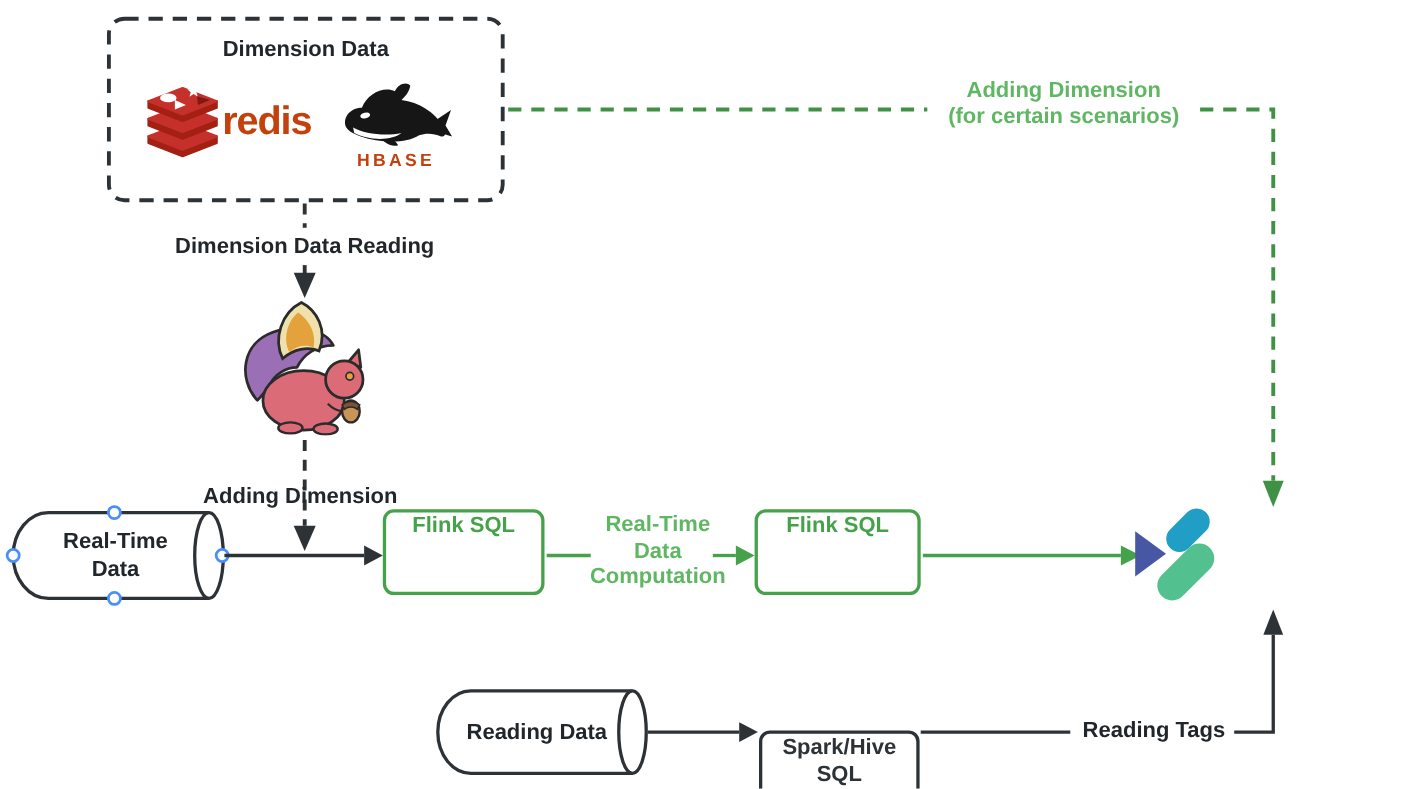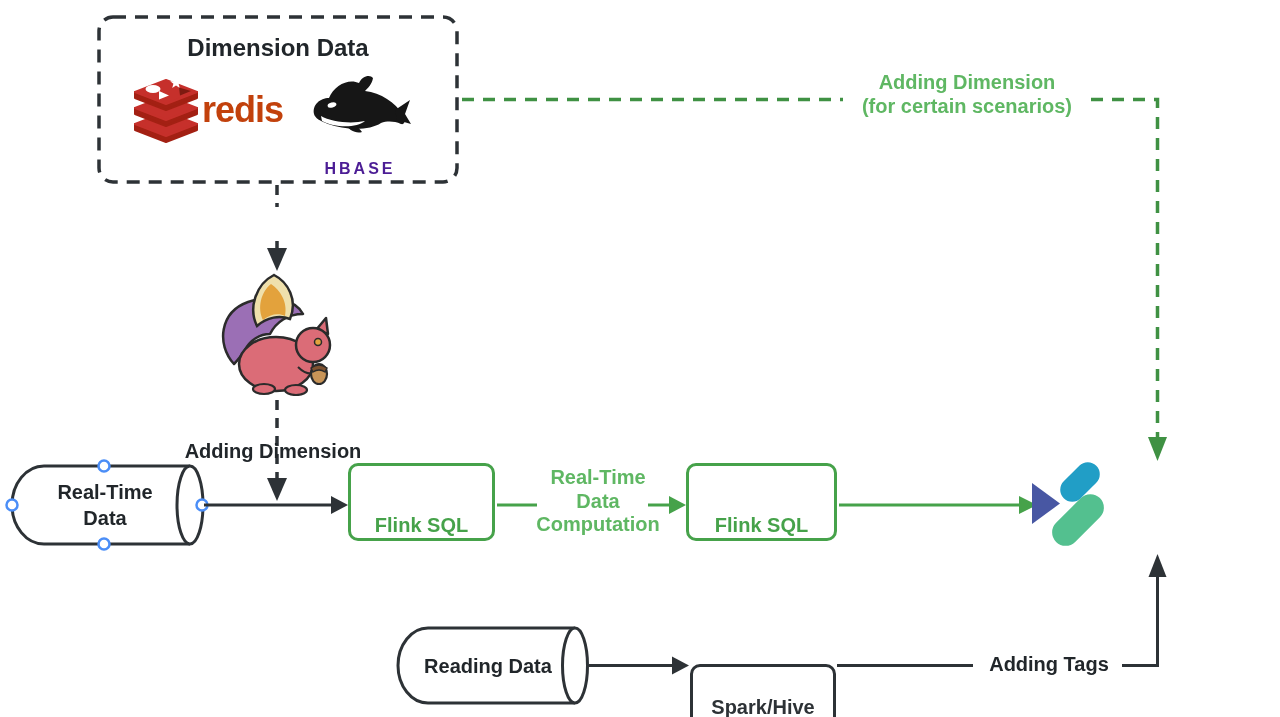--- a/index.html
+++ b/index.html
@@ -7,34 +7,34 @@
     position:relative;width:1280px;height:717px;background:#ffffff;
     font-family:"Liberation Sans",sans-serif;overflow:hidden;
   }
   #connectors{position:absolute;left:0;top:0;width:1280px;height:717px;}
   .lbl{
     position:absolute;font-weight:700;color:#21262a;text-align:center;
     white-space:pre-line;line-height:1.16;
   }
   .green-lbl{color:#5fb763;}
   .node-box{
-    position:absolute;background:#ffffff;display:flex;align-items:flex-end;
+    position:absolute;background:#ffffff;display:flex;align-items:flex-start;
     justify-content:center;text-align:center;font-weight:700;
     white-space:pre-line;line-height:1.25;box-sizing:border-box;
   }
   .flink-box{border:3px solid #46a24a;border-radius:10px;color:#46a24a;font-size:20px;}
   .spark-box{border:3.5px solid #2d3236;border-radius:10px;color:#2d3236;font-size:20px;}
   .logo{position:absolute;}
   .redis-word{
     position:absolute;font-weight:700;color:#c2410c;font-size:36px;
     letter-spacing:-1px;line-height:1;
   }
   .hbase-word{
-    position:absolute;font-weight:700;color:#4c1d95;font-size:16px;
-    letter-spacing:3px;text-align:center;line-height:1;margin-top:22px;
+    position:absolute;font-weight:700;color:#c2410c;font-size:16px;
+    letter-spacing:3px;text-align:center;line-height:1;
   }
   .doris-word{
     position:absolute;font-weight:700;color:#232e44;font-size:41px;
     letter-spacing:2px;line-height:1;
   }
 </style>
 </head>
 <body>
 
 <div id="canvas">
@@ -94,21 +94,21 @@
       <polygon points="672,656.5 672,674.5 689,665.5" fill="#2d3236"></polygon>
     </g>
 
     <g>
       <path d="M837,665.5 H973" fill="none" stroke="#2d3236" stroke-width="3"></path>
       <path d="M1122,665.5 H1157.5 V577" fill="none" stroke="#2d3236" stroke-width="3"></path>
       <polygon points="1148.5,577 1166.5,577 1157.5,554" fill="#2d3236"></polygon>
     </g>
   </svg>
 
-  <div class="lbl" style="left:99px;top:34px;width:358px;font-size:24px;">Dimension Data</div>
+  <div class="lbl" style="left:99px;top:34px;width:358px;font-size:20px;">Dimension Data</div>
 
   <svg class="logo" style="left:133px;top:74px;" width="66" height="72" viewBox="0 0 66 72">
     <g stroke-linejoin="round">
       <path d="M2,50 L33,62 L64,50 L64,56 L33,68 L2,56 Z" fill="#a32013" stroke="#a32013" stroke-width="2"></path>
       <polygon points="2,50 33,38 64,50 33,62" fill="#c6302b" stroke="#c6302b" stroke-width="2"></polygon>
       <path d="M2,34 L33,46 L64,34 L64,40 L33,52 L2,40 Z" fill="#a32013" stroke="#a32013" stroke-width="2"></path>
       <polygon points="2,34 33,22 64,34 33,46" fill="#c6302b" stroke="#c6302b" stroke-width="2"></polygon>
       <path d="M2,18 L33,30 L64,18 L64,24 L33,36 L2,24 Z" fill="#a32013" stroke="#a32013" stroke-width="2"></path>
       <polygon points="2,18 33,6 64,18 33,30" fill="#c6302b" stroke="#c6302b" stroke-width="2"></polygon>
       <ellipse cx="20" cy="15" rx="7.5" ry="4" fill="#ffffff"></ellipse>
@@ -121,20 +121,21 @@
 
   <svg class="logo" style="left:307px;top:72px;" width="106" height="64" viewBox="0 0 106 64">
     <path d="M7,42 C5,33 13,26 22,26 C27,13 42,6 52,11 C55,4 63,2 66,6 C65,12 61,16 58,19 C74,21 88,30 96,43 C99,48 98,53 94,52 C87,49 80,49 74,51 C62,59 38,58 21,52 C13,49 8,46 7,42 Z" fill="#161616"></path>
     <path d="M88,38 L103,28 L98,42 L104,52 L90,48 Z" fill="#161616"></path>
     <path d="M38,51 C41,58 49,62 55,60 C51,54 45,51 38,51 Z" fill="#161616"></path>
     <path d="M14,44 C24,50 44,52 58,49 C50,56 28,56 15,49 Z" fill="#ffffff"></path>
     <ellipse cx="25" cy="33" rx="4.5" ry="2.5" fill="#ffffff" transform="rotate(-15 25 33)"></ellipse>
   </svg>
   <div class="hbase-word" style="left:302px;top:139px;width:116px;">HBASE</div>
 
+  <div class="lbl" style="left:147px;top:213px;width:260px;font-size:20px;">Dimension Data Reading</div>
 
   <svg class="logo" style="left:212px;top:272px;" width="130" height="124" viewBox="0 0 130 124">
     <path d="M22,92 C4,72 8,40 36,30 C60,22 84,28 91,42 C76,42 64,50 58,62 C48,62 38,68 33,78 C29,84 25,89 22,92 Z" fill="#9b6fb5" stroke="#2b2b2b" stroke-width="2.5" stroke-linejoin="round"></path>
     <path d="M62,3 C44,12 36,36 45,54 C55,45 68,43 78,47 C86,28 76,10 62,3 Z" fill="#efe0ac" stroke="#2b2b2b" stroke-width="2.5"></path>
     <path d="M59,12 C49,20 45,36 51,48 C58,42 67,41 73,44 C76,30 68,18 59,12 Z" fill="#e3a23c"></path>
     <ellipse cx="64" cy="92" rx="37" ry="27" fill="#db6c77" stroke="#2b2b2b" stroke-width="2.5"></ellipse>
     <path d="M104,58 L114,46 L116,62 Z" fill="#db6c77" stroke="#2b2b2b" stroke-width="2.5" stroke-linejoin="round"></path>
     <circle cx="101" cy="73" r="17" fill="#db6c77" stroke="#2b2b2b" stroke-width="2.5"></circle>
     <circle cx="106" cy="70" r="3.5" fill="#e2a33e" stroke="#2b2b2b" stroke-width="1.5"></circle>
     <path d="M86,95 C92,101 99,103 105,100" fill="none" stroke="#2b2b2b" stroke-width="2"></path>
@@ -170,15 +171,15 @@
     <rect x="29" y="12" width="46" height="24" rx="12" transform="rotate(-45 52 24)" fill="#219ec6"></rect>
   </svg>
 
   <div class="lbl" style="left:408px;top:655px;width:160px;font-size:20px;">Reading Data</div>
 
   <div class="node-box spark-box" style="left:690px;top:624px;width:146px;height:84px;margin-top:40px;">
     <span>Spark/Hive
 SQL</span>
   </div>
 
-  <div class="lbl" style="left:975px;top:653px;width:148px;font-size:20px;">Adding Tags</div>
+  <div class="lbl" style="left:975px;top:653px;width:148px;font-size:20px;">Reading Tags</div>
 
 </div>
 
 </body></html>

